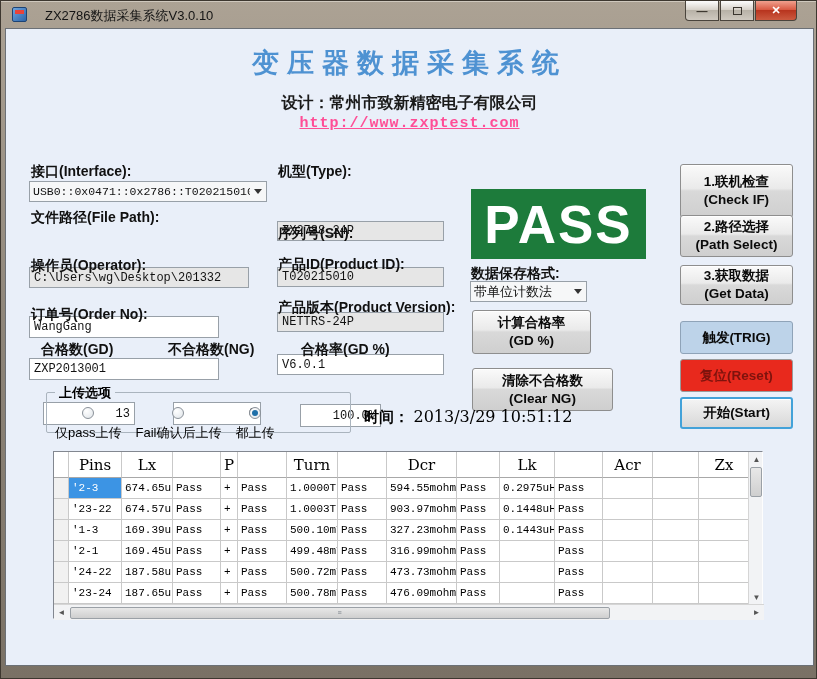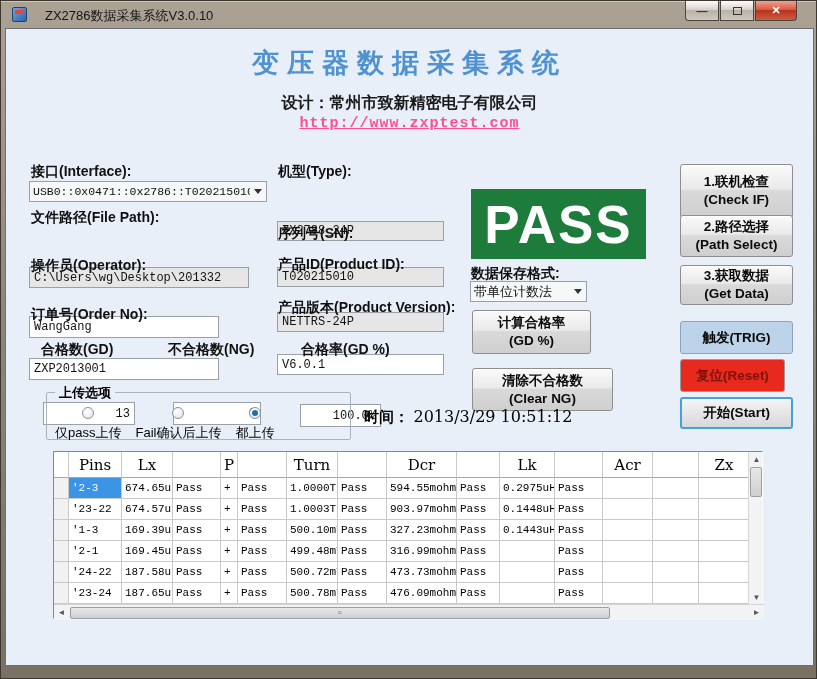--- a/index.html
+++ b/index.html
@@ -66,21 +66,21 @@
   .btn { border: 1px solid #8e8e8e; border-radius: 3px;
     background: linear-gradient(180deg, #fafafa 0%, #eaeaea 45%, #d9d9d9 50%, #cfcfcf 100%);
     box-shadow: inset 0 1px 0 #fff; display: flex; flex-direction: column;
     align-items: center; justify-content: center; font-weight: bold; font-size: 13.5px;
     color: #0a0a0a; line-height: 1.3; cursor: default; }
   .btn.trig { background: #bdd3e9; box-shadow: none; border-color: #8fa3b8; }
   .btn.reset { background: #e8291d; box-shadow: none; border-color: #9a9a9a; color: #7e130d; }
   .btn.start { border: 2px solid #43a2d9; background: linear-gradient(180deg, #f4f4f4, #d8d8d8); }
 
   
-  .groupbox { left: 45px; top: 391px; width: 305px; height: 48px;
+  .groupbox { left: 45px; top: 391px; width: 305px; height: 41px;
     border: 1px solid #aab4be; border-radius: 2px; }
   .group-label { position: absolute; left: 8px; top: -9px; background: #e9eff9;
     padding: 0 4px; font-weight: bold; font-size: 13px; }
   .radio-row { position: absolute; left: 8px; top: 14px; display: flex; align-items: center; gap: 14px; }
   .radio-opt { display: flex; align-items: center; gap: 5px; font-size: 13px; white-space: nowrap; flex-direction: column; }
   .rb { width: 12px; height: 12px; border-radius: 50%; border: 1px solid #8a9199;
     background: radial-gradient(circle at 35% 30%, #fff, #dfe4e9); position: relative; flex: 0 0 auto; }
   .rb.on::after { content: ""; position: absolute; left: 2px; top: 2px; width: 6px; height: 6px;
     border-radius: 50%; background: #1f6fa8; }
 
@@ -208,21 +208,21 @@
     <span>2.路径选择</span>
     <span>(Path Select)</span>
   </div>
   <div class="abs btn" style="left:679px;top:264px;width:113px;height:40px;">
     <span>3.获取数据</span>
     <span>(Get Data)</span>
   </div>
   <div class="abs btn trig" style="left:679px;top:320px;width:113px;height:33px;">
     <span>触发(TRIG)</span>
   </div>
-  <div class="abs btn reset" style="left:679px;top:358px;width:105px;height:33px;">
+  <div class="abs btn reset" style="left:679px;top:358px;width:113px;height:33px;">
     <span>复位(Reset)</span>
   </div>
   <div class="abs btn start" style="left:679px;top:396px;width:113px;height:32px;">
     <span>开始(Start)</span>
   </div>
 
   <div class="abs groupbox">
     <span class="group-label">上传选项</span>
     <div class="radio-row">
         <span class="radio-opt">

